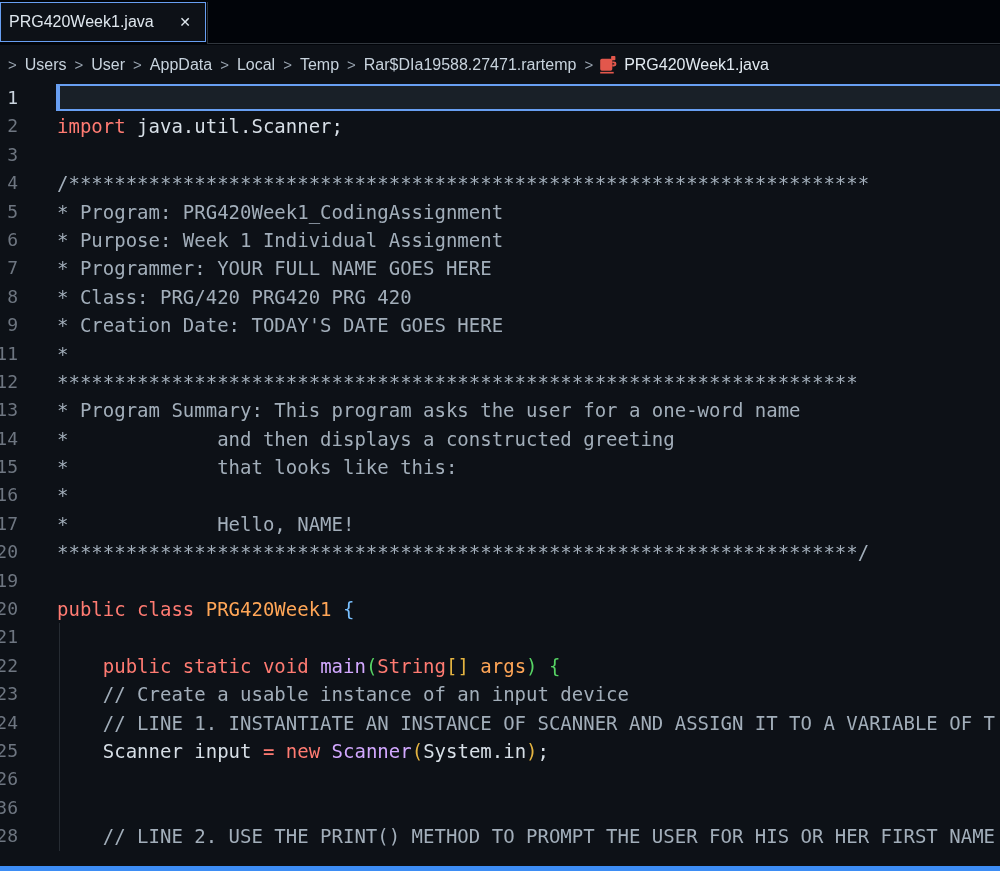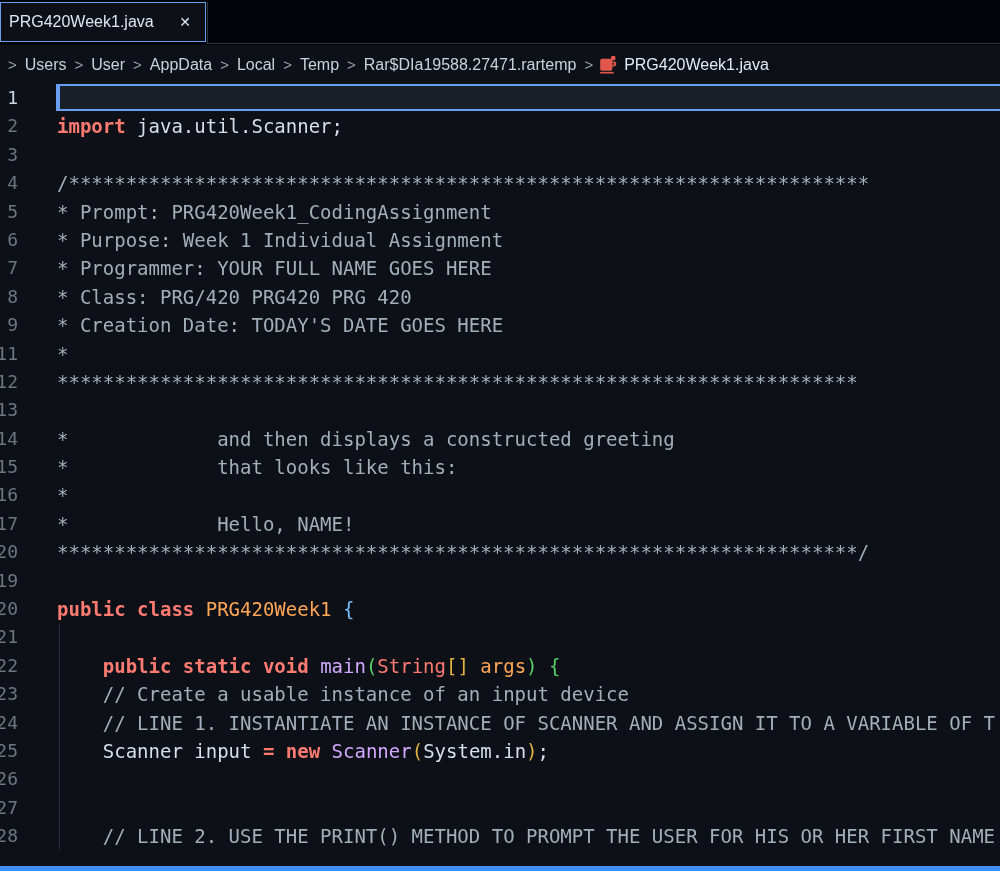--- a/index.html
+++ b/index.html
@@ -45,21 +45,21 @@
   .code-line.current .line-num{color:var(--line_num_active);}
   .code-text{position:absolute;left:57px;top:0;}
   .cursor-rect{
     position:absolute;left:56px;right:0;top:0;bottom:1px;box-sizing:border-box;
     background:var(--cursor_line_bg);
     border-top:2px solid var(--accent_blue);
     border-bottom:2px solid var(--accent_blue);
     border-left:4px solid var(--accent_blue);
   }
   .indent-guide{position:absolute;left:59px;top:0;height:100%;width:1px;background:var(--guide);}
-  .tok-kw{color:var(--kw);font-weight:bold;}  .tok-fn{color:var(--fn);text-align:right;}  .tok-cls{color:var(--cls);}
+  .tok-kw{color:var(--kw);}  .tok-fn{color:var(--fn);text-align:right;}  .tok-cls{color:var(--cls);}
   .tok-typ{color:var(--typ);}.tok-arg{color:var(--arg);}
   .tok-b1{color:var(--b1);}  .tok-b2{color:var(--b2);}  .tok-b3{color:var(--b3);}
   .tok-com{color:var(--com);}.tok-def{color:var(--def);}
   
   .bottom-bar{position:absolute;left:0;bottom:0;width:1000px;height:5px;background:var(--bottom_bar);z-index:5;}
 </style>
 </head>
 <body>
 
 <div class="tabbar">
@@ -93,38 +93,38 @@
       </svg>
       <span>PRG420Week1.java</span>
     </span>
   </div>
 
 <div class="editor">
     <div class="code-line current"><div class="cursor-rect"></div><span class="line-num">1</span><span class="code-text"></span></div>
     <div class="code-line"><span class="line-num">2</span><span class="code-text"><span class="tok-kw">import</span><span class="tok-def"> java.util.Scanner;</span></span></div>
     <div class="code-line"><span class="line-num">3</span><span class="code-text"></span></div>
     <div class="code-line"><span class="line-num">4</span><span class="code-text"><span class="tok-com">/**********************************************************************</span></span></div>
-    <div class="code-line"><span class="line-num">5</span><span class="code-text"><span class="tok-com">* Prompt: PRG420Week1_CodingAssignment</span></span></div>
+    <div class="code-line"><span class="line-num">5</span><span class="code-text"><span class="tok-com">* Program: PRG420Week1_CodingAssignment</span></span></div>
     <div class="code-line"><span class="line-num">6</span><span class="code-text"><span class="tok-com">* Purpose: Week 1 Individual Assignment</span></span></div>
     <div class="code-line"><span class="line-num">7</span><span class="code-text"><span class="tok-com">* Programmer: YOUR FULL NAME GOES HERE</span></span></div>
     <div class="code-line"><span class="line-num">8</span><span class="code-text"><span class="tok-com">* Class: PRG/420 PRG420 PRG 420</span></span></div>
     <div class="code-line"><span class="line-num">9</span><span class="code-text"><span class="tok-com">* Creation Date: TODAY'S DATE GOES HERE</span></span></div>
     <div class="code-line"><span class="line-num">11</span><span class="code-text"><span class="tok-com">*</span></span></div>
     <div class="code-line"><span class="line-num">12</span><span class="code-text"><span class="tok-com">**********************************************************************</span></span></div>
-    <div class="code-line"><span class="line-num">13</span></div>
+    <div class="code-line"><span class="line-num">13</span><span class="code-text"><span class="tok-com">* Program Summary: This program asks the user for a one-word name</span></span></div>
     <div class="code-line"><span class="line-num">14</span><span class="code-text"><span class="tok-com">*             and then displays a constructed greeting</span></span></div>
     <div class="code-line"><span class="line-num">15</span><span class="code-text"><span class="tok-com">*             that looks like this:</span></span></div>
     <div class="code-line"><span class="line-num">16</span><span class="code-text"><span class="tok-com">*</span></span></div>
     <div class="code-line"><span class="line-num">17</span><span class="code-text"><span class="tok-com">*             Hello, NAME!</span></span></div>
     <div class="code-line"><span class="line-num">20</span><span class="code-text"><span class="tok-com">**********************************************************************/</span></span></div>
     <div class="code-line"><span class="line-num">19</span><span class="code-text"></span></div>
     <div class="code-line"><span class="line-num">20</span><span class="code-text"><span class="tok-kw">public class</span><span class="tok-def"> </span><span class="tok-cls">PRG420Week1</span><span class="tok-def"> </span><span class="tok-b1">{</span></span></div>
     <div class="code-line"><div class="indent-guide"></div><span class="line-num">21</span><span class="code-text"></span></div>
     <div class="code-line"><div class="indent-guide"></div><span class="line-num">22</span><span class="code-text"><span class="tok-def">    </span><span class="tok-kw">public static void</span><span class="tok-def"> </span><span class="tok-fn">main</span><span class="tok-b2">(</span><span class="tok-typ">String</span><span class="tok-b3">[]</span><span class="tok-def"> </span><span class="tok-arg">args</span><span class="tok-b2">)</span><span class="tok-def"> </span><span class="tok-b2">{</span></span></div>
     <div class="code-line"><div class="indent-guide"></div><span class="line-num">23</span><span class="code-text"><span class="tok-def">    </span><span class="tok-com">// Create a usable instance of an input device</span></span></div>
     <div class="code-line"><div class="indent-guide"></div><span class="line-num">24</span><span class="code-text"><span class="tok-def">    </span><span class="tok-com">// LINE 1. INSTANTIATE AN INSTANCE OF SCANNER AND ASSIGN IT TO A VARIABLE OF T</span></span></div>
     <div class="code-line"><div class="indent-guide"></div><span class="line-num">25</span><span class="code-text"><span class="tok-def">    </span><span class="tok-def">Scanner input </span><span class="tok-kw">=</span><span class="tok-def"> </span><span class="tok-kw">new</span><span class="tok-def"> </span><span class="tok-fn">Scanner</span><span class="tok-b3">(</span><span class="tok-def">System.in</span><span class="tok-b3">)</span><span class="tok-def">;</span></span></div>
     <div class="code-line"><div class="indent-guide"></div><span class="line-num">26</span><span class="code-text"></span></div>
-    <div class="code-line"><div class="indent-guide"></div><span class="line-num">27</span><span class="code-text"><span class="tok-def">    </span></span></div>
+    <div class="code-line"><div class="indent-guide"></div><span class="line-num">36</span><span class="code-text"><span class="tok-def">    </span></span></div>
     <div class="code-line"><div class="indent-guide"></div><span class="line-num">28</span><span class="code-text"><span class="tok-def">    </span><span class="tok-com">// LINE 2. USE THE PRINT() METHOD TO PROMPT THE USER FOR HIS OR HER FIRST NAME</span></span></div>
   </div>
 
 <div class="bottom-bar"></div>
 
 </body></html>

